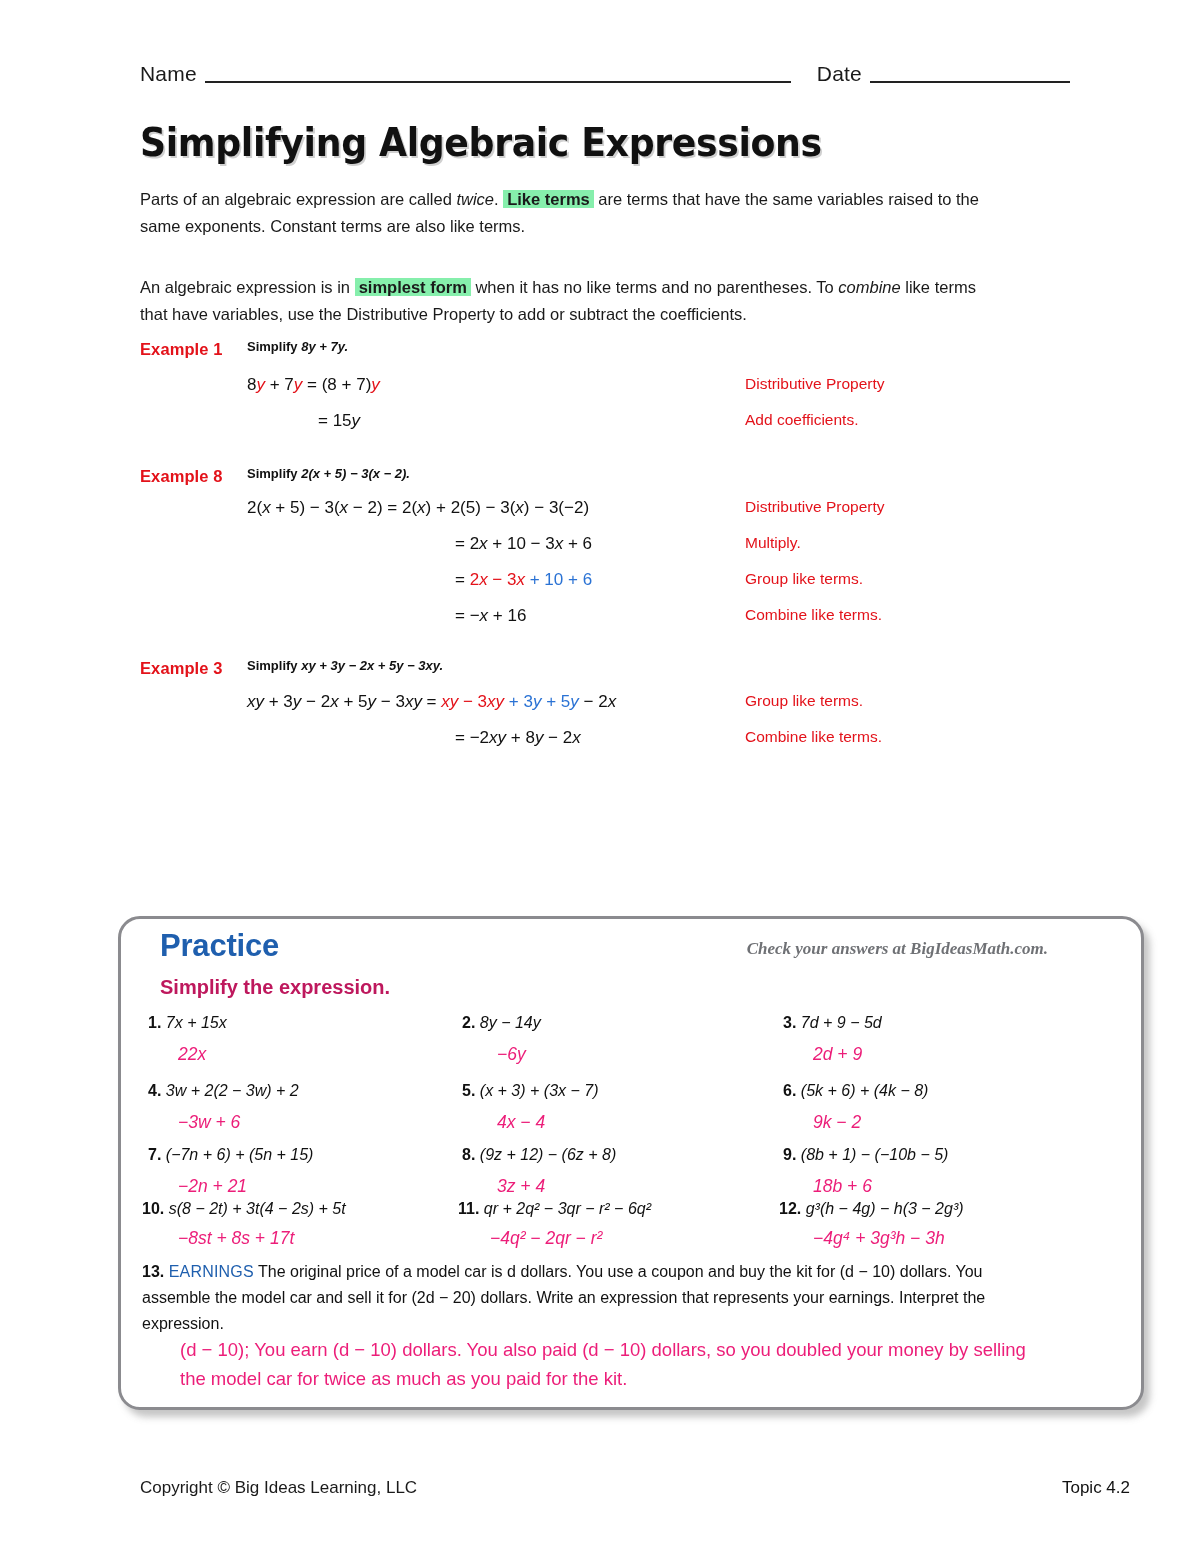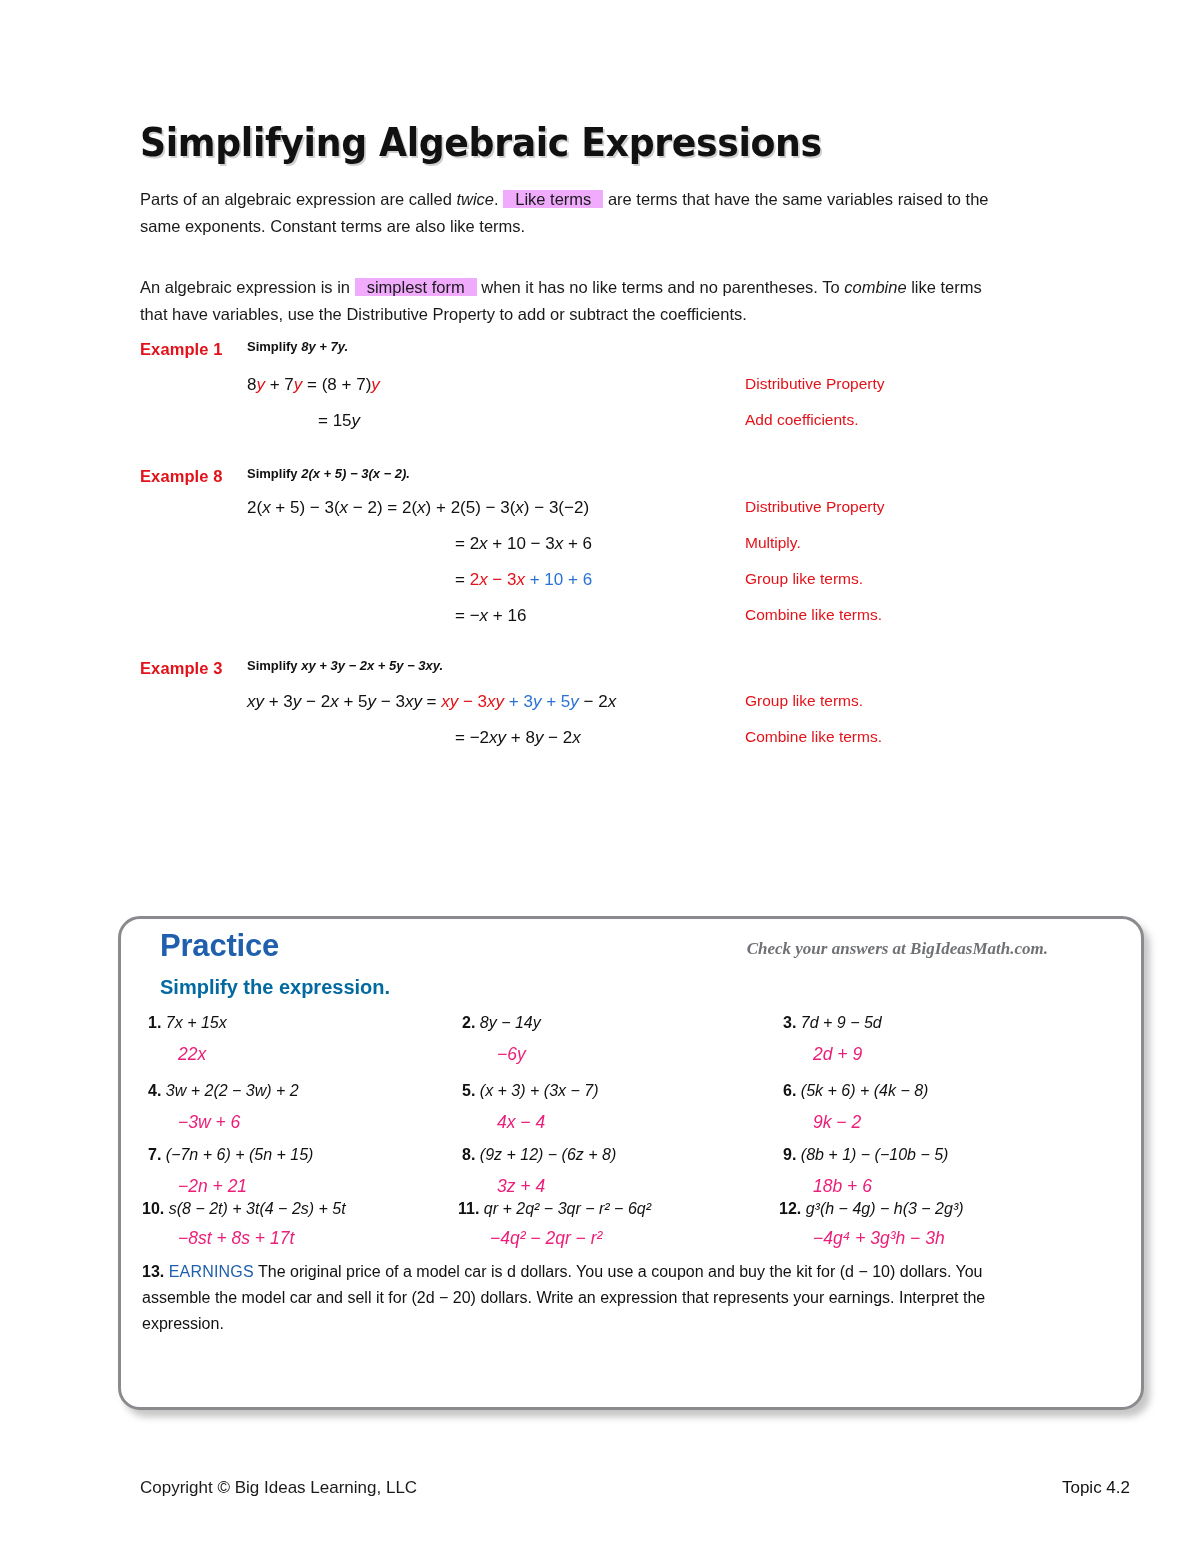--- a/index.html
+++ b/index.html
@@ -62,23 +62,23 @@
     position: absolute;
     left: 140px;
     width: 860px;
     font-size: 16.5px;
     line-height: 1.62;
     color: #1a1a1a;
   }
   .intro.p1 { top: 186px; }
   .intro.p2 { top: 243px; margin-top: 31px; }
   .hl {
-    background: #f0abfc;
-    font-weight: 400;
-    padding: 0 12px;
+    background: #86efac;
+    font-weight: 700;
+    padding: 0 4px;
   }
   em.it { font-style: italic; }
 
   
   .ex-label {
     position: absolute;
     left: 140px;
     font-size: 16.5px;
     font-weight: 700;
     color: #e3121a;
@@ -139,21 +139,21 @@
     font-weight: 700;
     color: #6f7175;
     font-family: "Liberation Serif", serif;
   }
   .simplify-head {
     position: absolute;
     left: 160px;
     top: 976px;
     font-size: 20px;
     font-weight: 700;
-    color: #0369a1;
+    color: #be185d;
   }
 
   
   .prob {
     position: absolute;
     font-size: 16px;
     color: #111;
     white-space: nowrap;
   }
   .prob .num {
@@ -212,20 +212,27 @@
     font-size: 17px;
     font-weight: 400;
     color: #111;
   }
 </style>
 </head>
 <body>
 
 <div class="page">
 
+  <div class="namedate">
+    <span class="nd-label">Name</span>
+    <span class="nd-rule"></span>
+    <span class="nd-gap"></span>
+    <span class="nd-label">Date</span>
+    <span class="nd-rule short"></span>
+  </div>
 
   <div class="title">Simplifying Algebraic Expressions</div>
 
   <div class="intro p1">
     <span>Parts of an algebraic expression are called </span><em class="it">twice</em><span>. </span><span class="hl">Like terms</span><span> are terms that have the same variables raised to the same exponents. Constant terms are also like terms.</span>
   </div>
 
   <div class="intro p2">
     <span>An algebraic expression is in </span><span class="hl">simplest form</span><span> when it has no like terms and no parentheses. To </span><em class="it">combine</em><span> like terms that have variables, use the Distributive Property to add or subtract the coefficients.</span>
   </div>
@@ -360,17 +367,18 @@
     <span class="num">12.</span>
     <span class="expr">g³(h − 4g) − h(3 − 2g³)</span>
   </div>
   <div class="ans" style="left:813px; top:1228px">−4g⁴ + 3g³h − 3h</div>
 
   <div class="p13">
     <span class="n13">13.</span>
     <span class="earn">EARNINGS</span>
     <span>The original price of a model car is d dollars. You use a coupon and buy the kit for (d − 10) dollars. You assemble the model car and sell it for (2d − 20) dollars. Write an expression that represents your earnings. Interpret the expression.</span>
   </div>
+  <div class="ans13">(d − 10); You earn (d − 10) dollars. You also paid (d − 10) dollars, so you doubled your money by selling the model car for twice as much as you paid for the kit.</div>
 
   <div class="footer-left">Copyright © Big Ideas Learning, LLC</div>
   <div class="footer-right">Topic 4.2</div>
 
 </div>
 
 </body></html>

